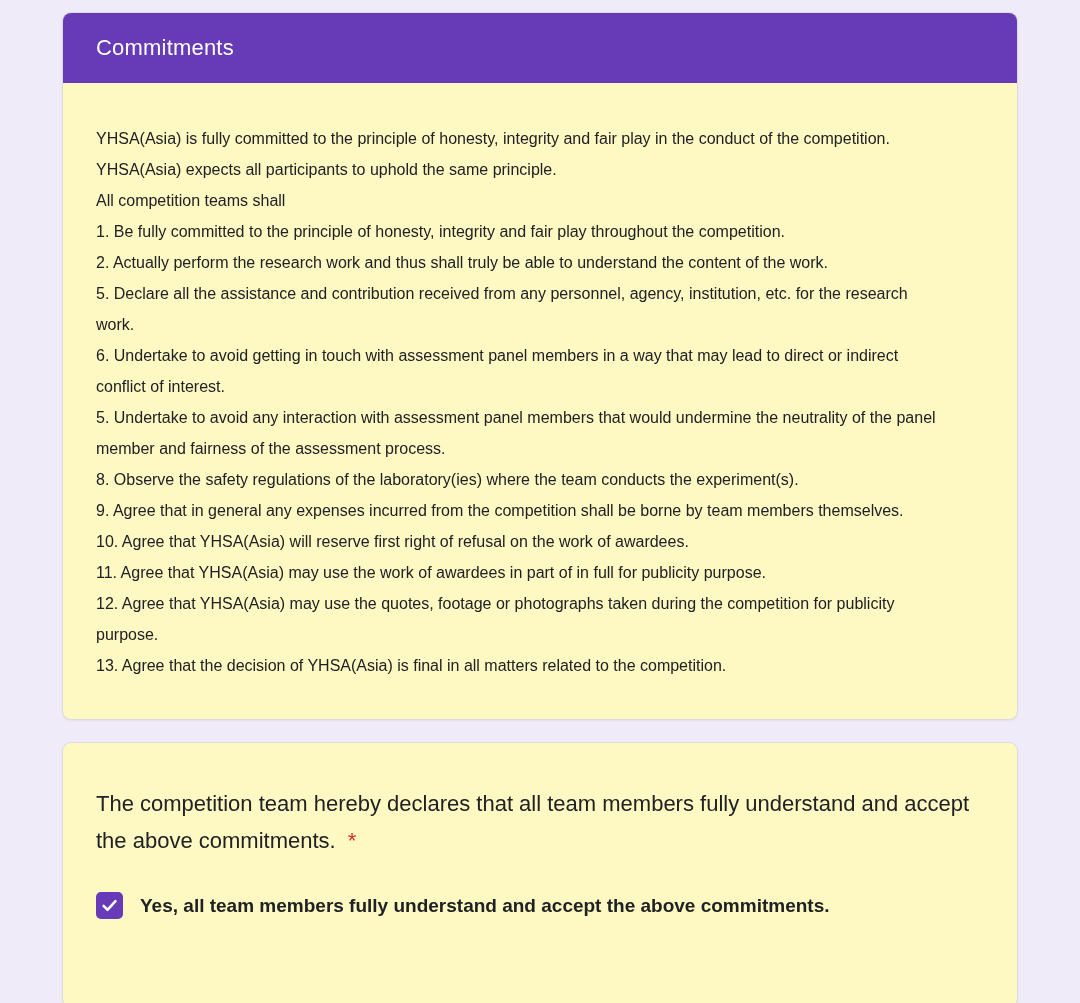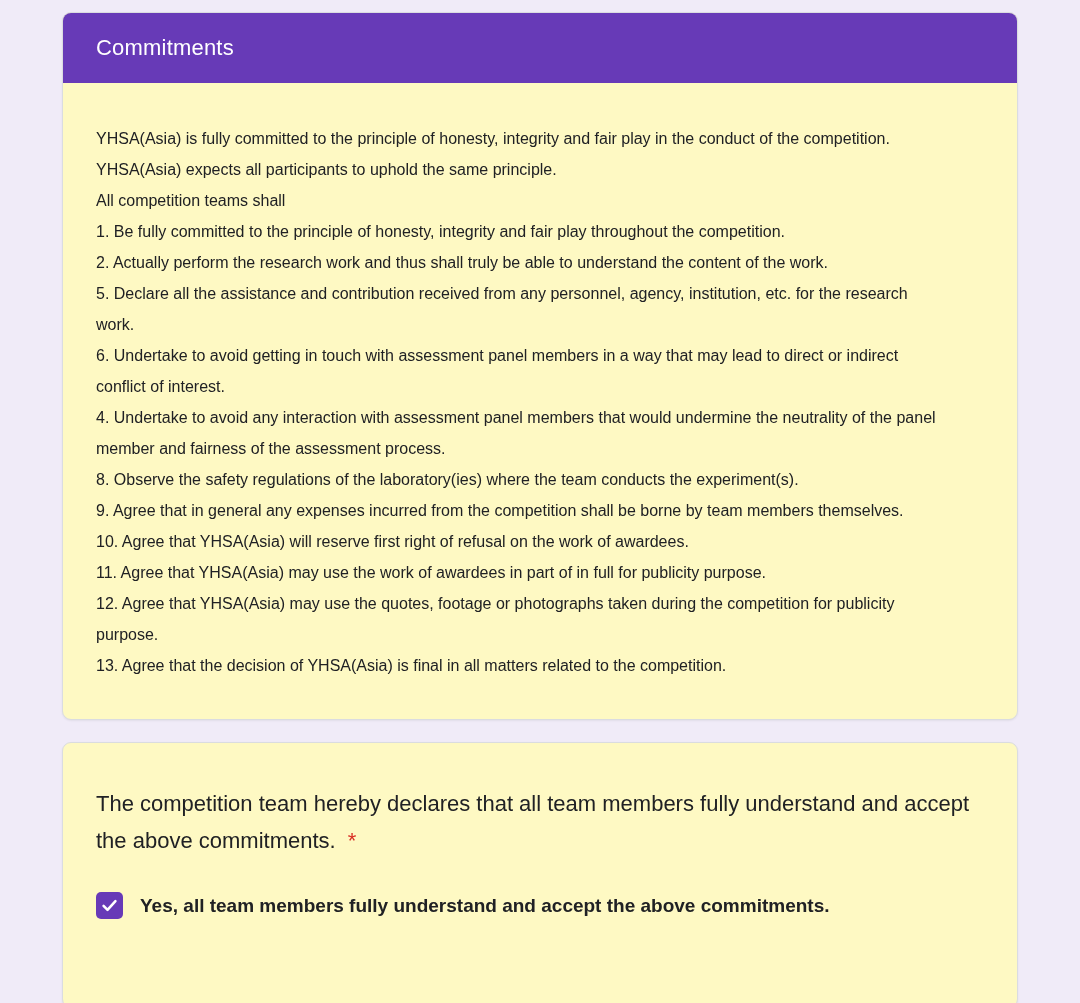--- a/index.html
+++ b/index.html
@@ -143,21 +143,21 @@
     <header class="card-header">
       <h1 class="section-title">Commitments</h1>
     </header>
     <div class="card-body" id="commitments-lines">
         <div class="commitment-line">YHSA(Asia) is fully committed to the principle of honesty, integrity and fair play in the conduct of the competition. YHSA(Asia) expects all participants to uphold the same principle.</div>
         <div class="commitment-line">All competition teams shall</div>
         <div class="commitment-line">1. Be fully committed to the principle of honesty, integrity and fair play throughout the competition.</div>
         <div class="commitment-line">2. Actually perform the research work and thus shall truly be able to understand the content of the work.</div>
         <div class="commitment-line">5. Declare all the assistance and contribution received from any personnel, agency, institution, etc. for the research work.</div>
         <div class="commitment-line">6. Undertake to avoid getting in touch with assessment panel members in a way that may lead to direct or indirect conflict of interest.</div>
-        <div class="commitment-line">4. Undertake to avoid any interaction with assessment panel members that would undermine the neutrality of the panel member and fairness of the assessment process.</div>
+        <div class="commitment-line">5. Undertake to avoid any interaction with assessment panel members that would undermine the neutrality of the panel member and fairness of the assessment process.</div>
         <div class="commitment-line">8. Observe the safety regulations of the laboratory(ies) where the team conducts the experiment(s).</div>
         <div class="commitment-line">9. Agree that in general any expenses incurred from the competition shall be borne by team members themselves.</div>
         <div class="commitment-line">10. Agree that YHSA(Asia) will reserve first right of refusal on the work of awardees.</div>
         <div class="commitment-line">11. Agree that YHSA(Asia) may use the work of awardees in part of in full for publicity purpose.</div>
         <div class="commitment-line">12. Agree that YHSA(Asia) may use the quotes, footage or photographs taken during the competition for publicity purpose.</div>
         <div class="commitment-line">13. Agree that the decision of YHSA(Asia) is final in all matters related to the competition.</div>
       </div>
   </section>
 
   <section class="card question-card">

